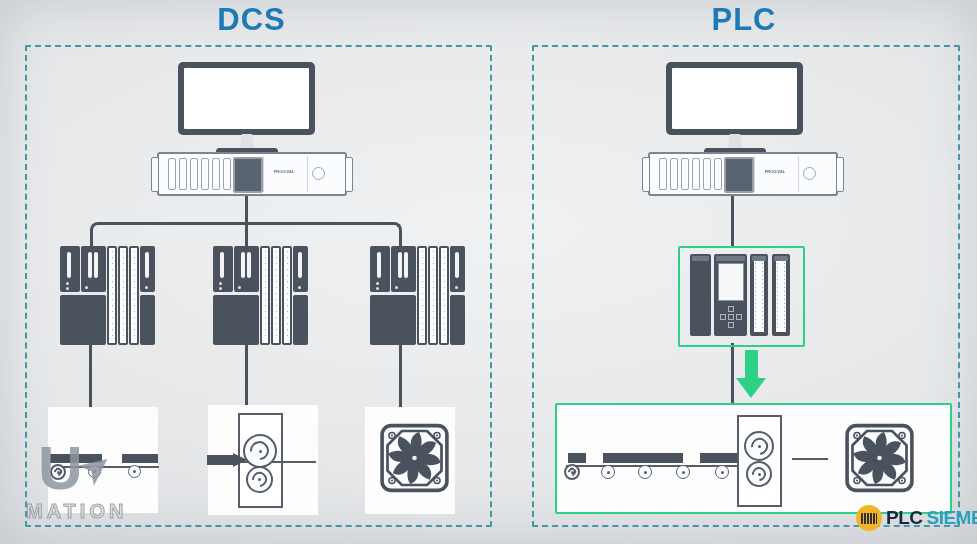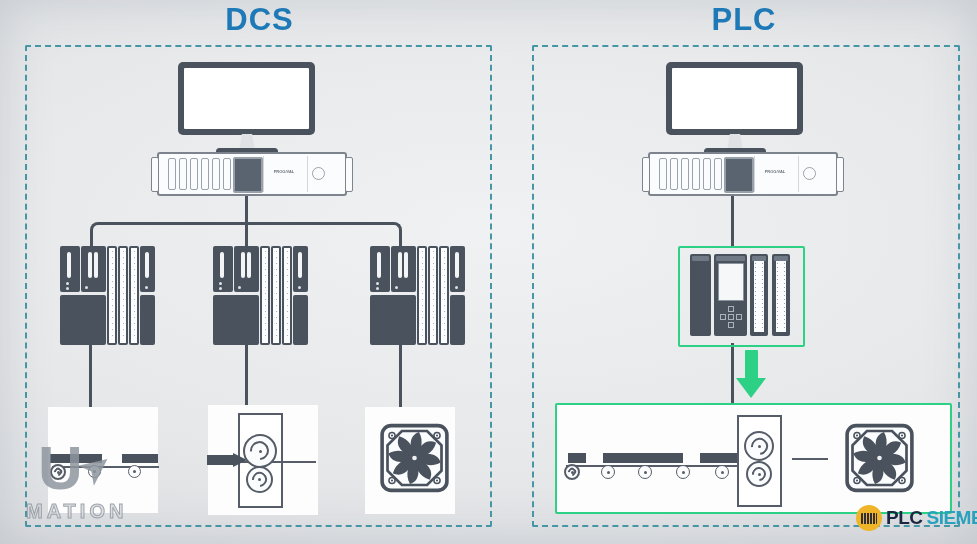--- a/index.html
+++ b/index.html
@@ -115,21 +115,21 @@
       <circle cx="40" cy="40" r="2.6" fill="#eef0f2"></circle>
     </g>
   </defs>
 </svg>
 
 <div class="stage">
 
   <div class="panel" style="left:25px;top:45px;width:463px;height:478px;"></div>
   <div class="panel" style="left:532px;top:45px;width:424px;height:478px;"></div>
 
-  <div class="title" style="left:28px;width:463px;">DCS</div>
+  <div class="title" style="left:20px;width:463px;">DCS</div>
   <div class="title" style="left:532px;width:424px;">PLC</div>
 
   <div class="monitor" style="left:178px;top:62px;width:137px;height:73px;">
     <div class="screen"></div>
   </div>
   <div class="neck" style="left:239px;top:134px;width:16px;height:17px;"></div>
   <div class="mbase" style="left:216px;top:148px;width:62px;height:7px;"></div>
   <div class="rackunit" style="left:157px;top:152px;">
     <div class="ear" style="left:-8px;"></div>
     <div class="ear" style="right:-8px;"></div>

